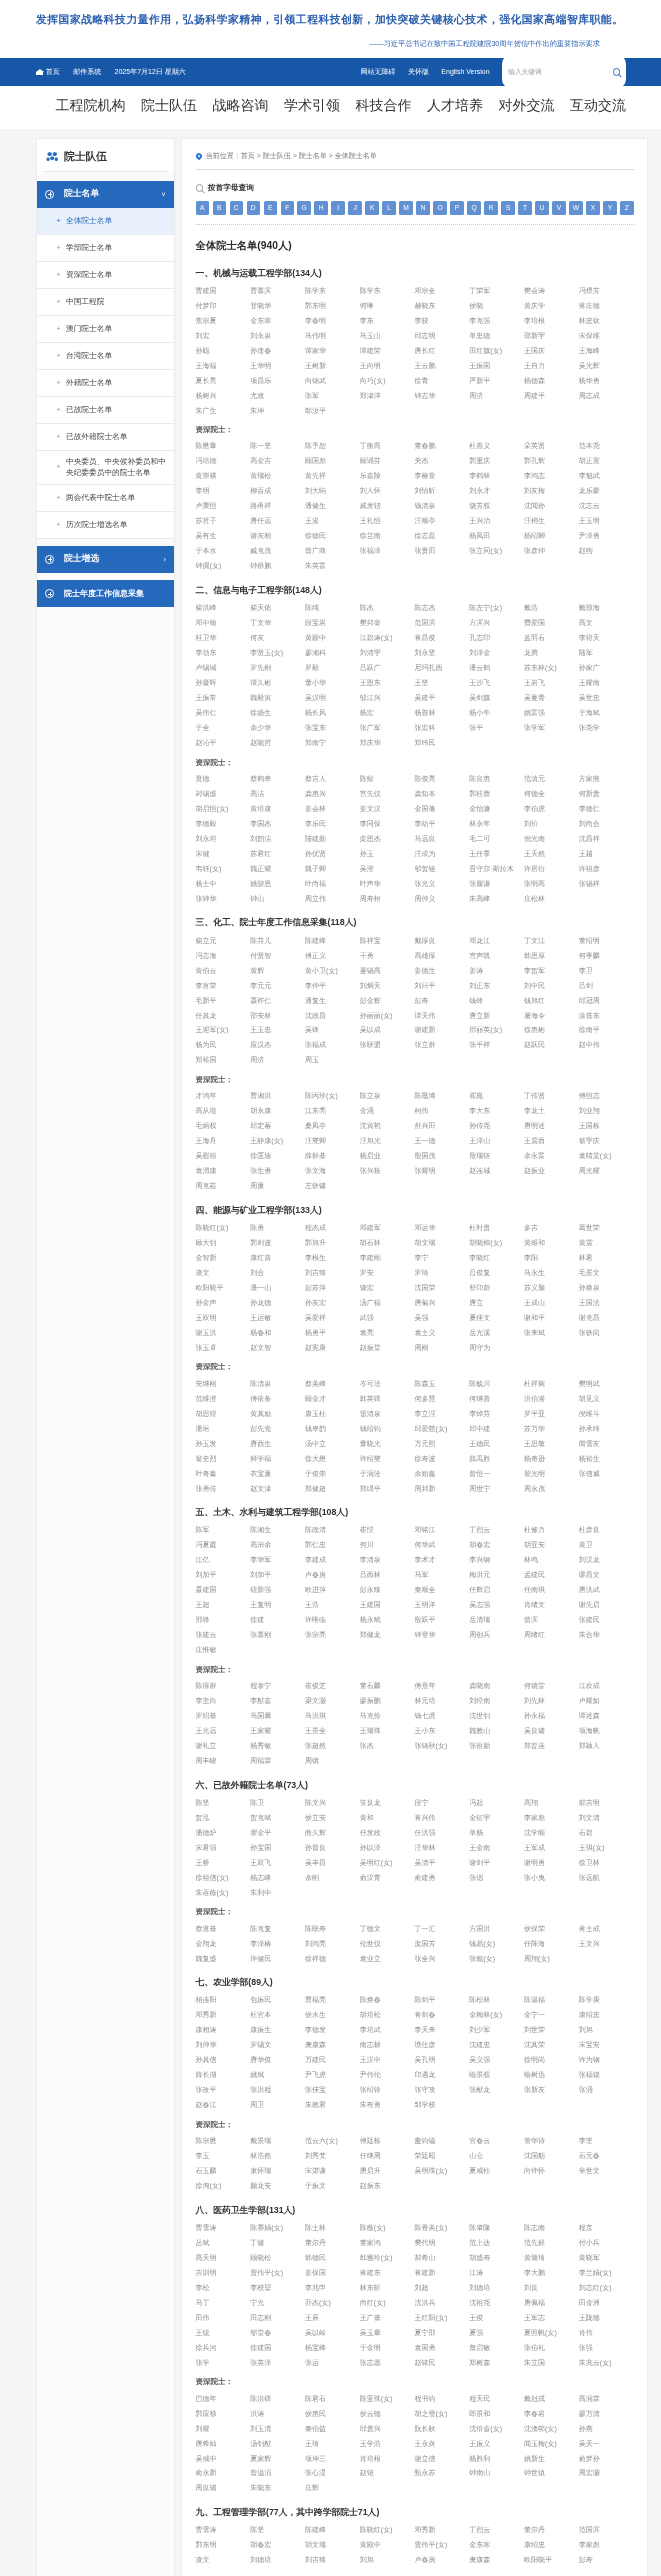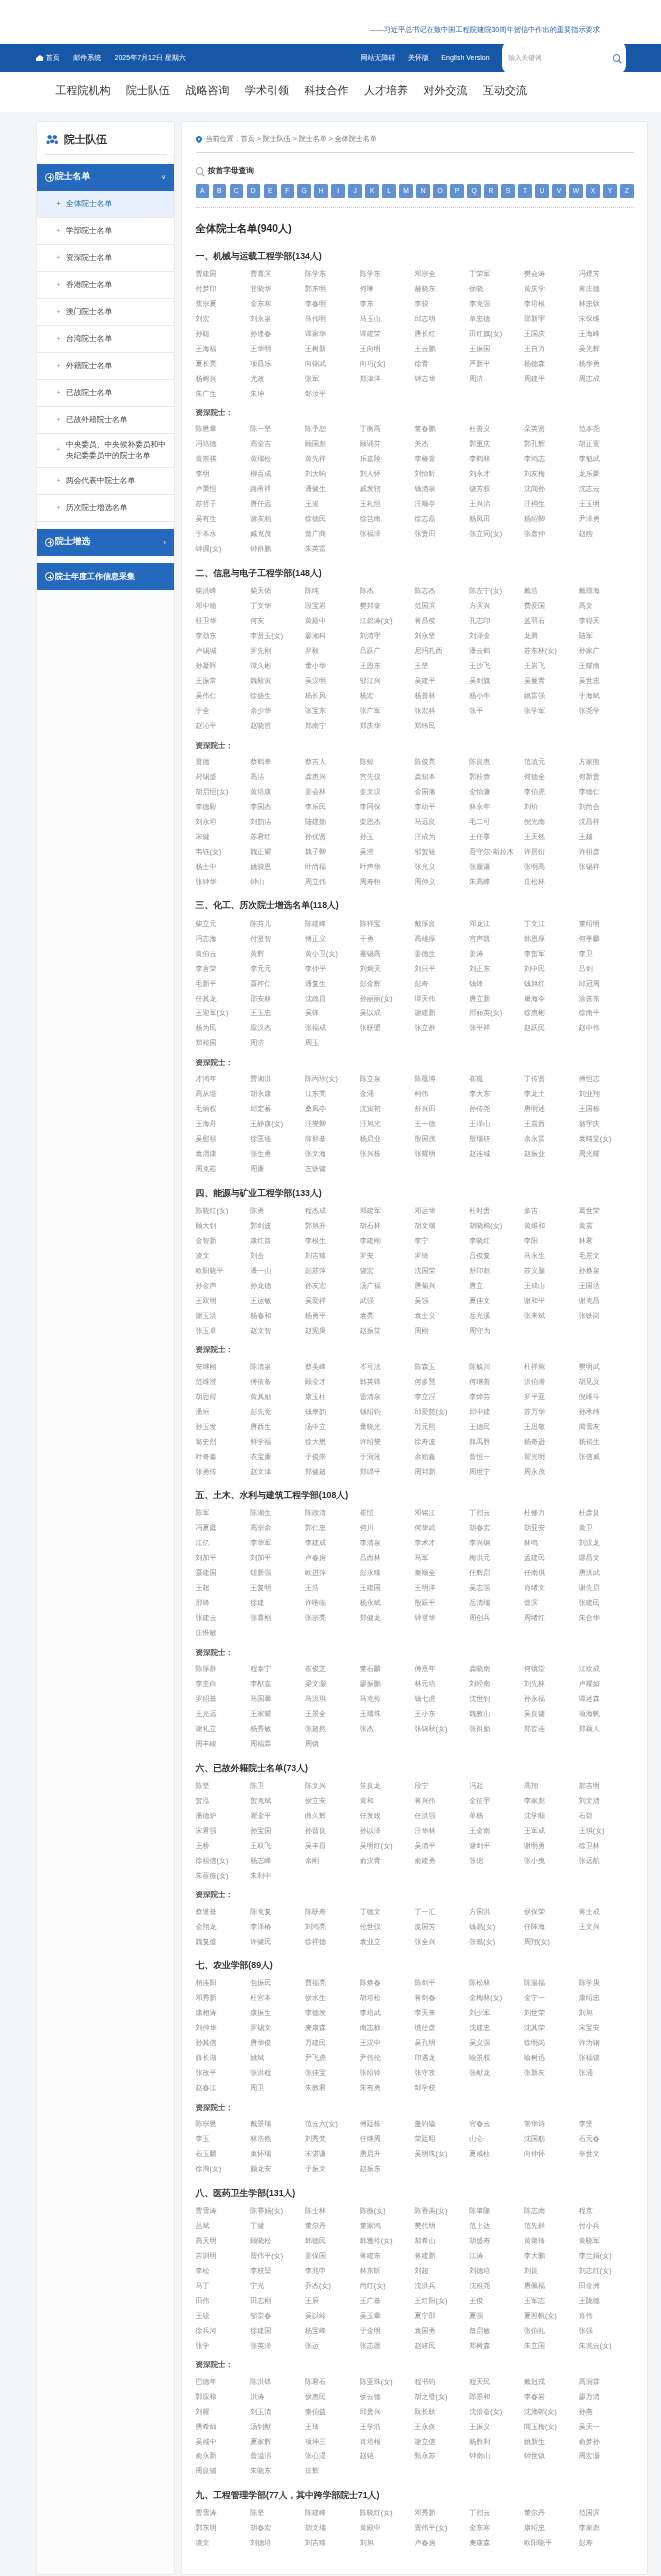--- a/index.html
+++ b/index.html
@@ -25,28 +25,28 @@
   .mag.gray { border-color:#9a9a9a; } .mag.gray::after{ background:#9a9a9a; }
   
   .header { background:#fff; display:flex; align-items:center; padding:11.3px 36px 13.4px; }
   .logo { display:flex; align-items:center; gap:7.2px; }
   .cae-mark { width:38px; height:38px; border:1px solid #c21d1d; border-radius:50%; color:#c21d1d;
     display:flex; align-items:center; justify-content:center; font-weight:bold; font-size:13.4px;
     font-family:"Liberation Serif","DejaVu Serif",serif; letter-spacing:-1px; }
   .logo-text .cn { font-family:"Liberation Serif","DejaVu Serif",serif; font-size:20.6px; font-weight:bold; color:#8d6e45; letter-spacing:3.1px; }
   .logo-text .en { font-size:5.7px; color:#9b8a6c; letter-spacing:0.8px; margin-top:2.1px; }
   .mainnav { margin-left:19.6px; display:flex; gap:15.5px; white-space:nowrap; }
-  .mainnav a { color:#333; font-size:11px; text-decoration:none; }
+  .mainnav a { color:#333; font-size:14px; text-decoration:none; }
   
   .page-bg { background:#f4f5f7; padding:9.3px 28px 20.6px 36px; display:flex; align-items:stretch; gap:6.2px; }
   .sidebar { width:139px; background:#fbfbfc; border:0.5px solid #ebebeb; flex:0 0 auto; }
   .side-head { display:flex; align-items:center; gap:5.2px; padding:11.3px 9.3px 7.2px; background:#fff;}
   .side-head .t { font-size:10.8px; font-weight:bold; }
   .side-divider { border-bottom:0.5px solid #e5e5e5; margin:0 7.2px; }
-  .side-block { background:#2569bd; color:#fff; display:flex; align-items:center; gap:1px;
+  .side-block { background:#2569bd; color:#fff; display:flex; align-items:center; gap:10px;
     min-height:27px; padding:0 8.2px; font-size:8.8px; font-weight:bold; margin-top:7.2px; cursor:pointer;}
   .side-block .chev { margin-left:auto; font-size:7.2px; font-weight:normal; }
   .pluscircle { width:8.8px; height:8.8px; border:0.8px solid #fff; border-radius:50%; position:relative; flex:0 0 auto;}
   .pluscircle::before, .pluscircle::after { content:""; position:absolute; background:#fff; }
   .pluscircle::before { width:4.6px; height:0.8px; left:1.5px; top:3.6px; }
   .pluscircle::after  { width:0.8px; height:4.6px; left:3.6px; top:1.5px; }
   .side-list { background:#fff; }
   .side-item { display:flex; align-items:center; gap:5.2px; min-height:27px; padding:5.2px 7.2px 5.2px 19.6px;
     border-bottom:0.5px solid #e9e9e9; font-size:7.7px; color:#444; line-height:11.3px; cursor:pointer;}
   .side-item .plus { color:#999; font-size:7.2px; }
@@ -68,20 +68,21 @@
   .name-grid span { font-size:7px; color:#8c8c8c; line-height:9.3px; cursor:pointer; }
   .senior-label { font-size:7.5px; font-weight:bold; color:#555; margin:10.3px 0 6.2px; }
   .hicon { width:7.2px; height:6.7px; position:relative; display:inline-block;}
   .hicon::before { content:""; position:absolute; left:0; top:3.1px; width:7.2px; height:3.6px; background:#fff; }
   .hicon::after { content:""; position:absolute; left:-0.5px; top:0; border-left:4.1px solid transparent; border-right:4.1px solid transparent; border-bottom:3.6px solid #fff; }
 </style>
 </head>
 <body>
 
 <div class="banner">
+  <div class="quote">发挥国家战略科技力量作用，弘扬科学家精神，引领工程科技创新，加快突破关键核心技术，强化国家高端智库职能。</div>
   <div class="attr">——习近平总书记在致中国工程院建院30周年贺信中作出的重要指示要求</div>
 </div>
 
 <div class="topbar">
   <div class="left">
     <a class="home-link" href="#">
       <span class="hicon"></span>
       <span>首页</span>
     </a>
     <a href="#">邮件系统</a>
@@ -140,21 +141,21 @@
         <div class="side-item">
           <span class="plus">+</span>
           <span>学部院士名单</span>
         </div>
         <div class="side-item">
           <span class="plus">+</span>
           <span>资深院士名单</span>
         </div>
         <div class="side-item">
           <span class="plus">+</span>
-          <span>香港院士名单</span>
+          <span>中国工程院</span>
         </div>
         <div class="side-item">
           <span class="plus">+</span>
           <span>澳门院士名单</span>
         </div>
         <div class="side-item">
           <span class="plus">+</span>
           <span>台湾院士名单</span>
         </div>
         <div class="side-item">
@@ -524,21 +525,21 @@
           <span>张明高</span>
           <span>张锡祥</span>
           <span>张钟华</span>
           <span>钟山</span>
           <span>周立伟</span>
           <span>周寿桓</span>
           <span>周仲义</span>
           <span>朱高峰</span>
           <span>庄松林</span>
         </div>
-        <h3 class="section-title">三、化工、历次院士增选名单(118人)</h3>
+        <h3 class="section-title">三、化工、院士年度工作信息采集(118人)</h3>
         <div class="name-grid">
           <span>柴立元</span>
           <span>陈芬儿</span>
           <span>陈建峰</span>
           <span>陈祥宝</span>
           <span>戴厚良</span>
           <span>邓龙江</span>
           <span>丁文江</span>
           <span>董绍明</span>
           <span>冯志海</span>

